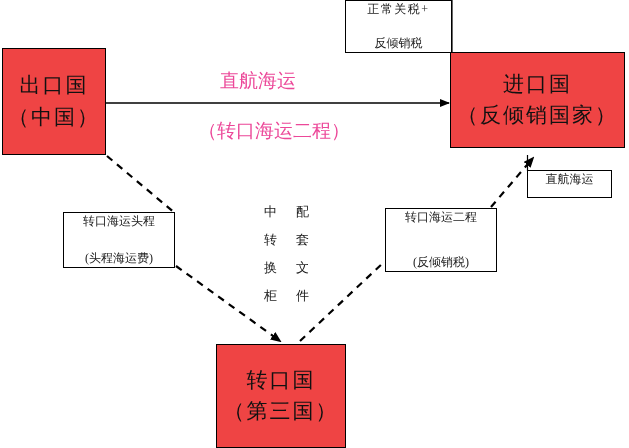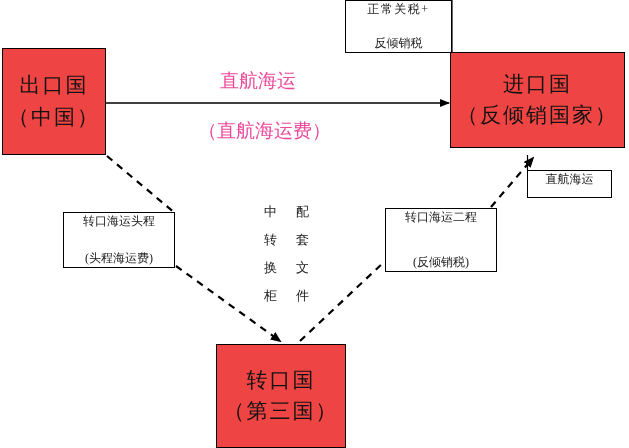--- a/index.html
+++ b/index.html
@@ -152,21 +152,21 @@
     <div class="tag-line">转口海运头程</div>
     <div class="tag-line">(头程海运费)</div>
   </div>
 
   <div class="tag" id="tag-leg2">
     <div class="tag-line">转口海运二程</div>
     <div class="tag-line">(反倾销税)</div>
   </div>
 
   <div class="edge-label" id="label-direct">直航海运</div>
-  <div class="edge-label" id="label-direct-fee">（直航海运费）</div>
+  <div class="edge-label" id="label-direct-fee">（转口海运二程）</div>
 
   <div class="vcol" id="vcol-a">
     <span>中</span>
     <span>转</span>
     <span>换</span>
     <span>柜</span>
   </div>
 
   <div class="vcol" id="vcol-b">
     <span>配</span>

